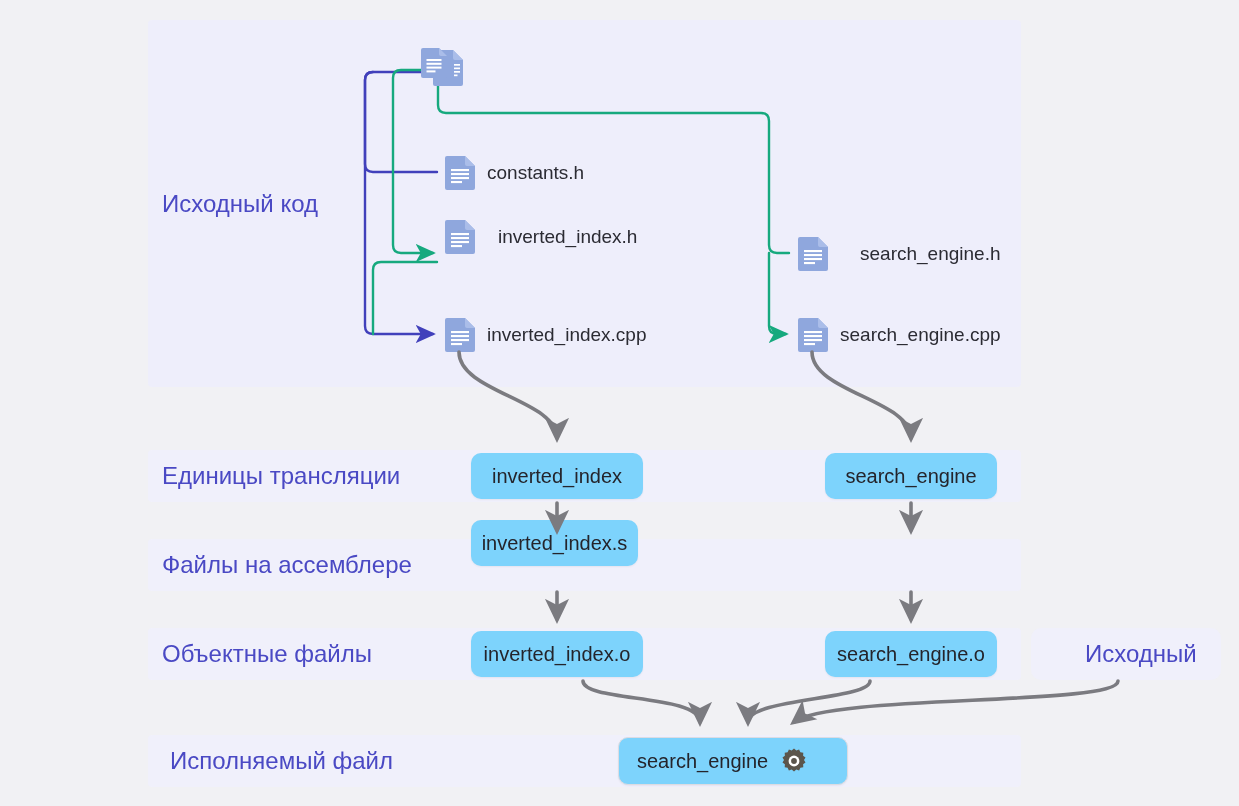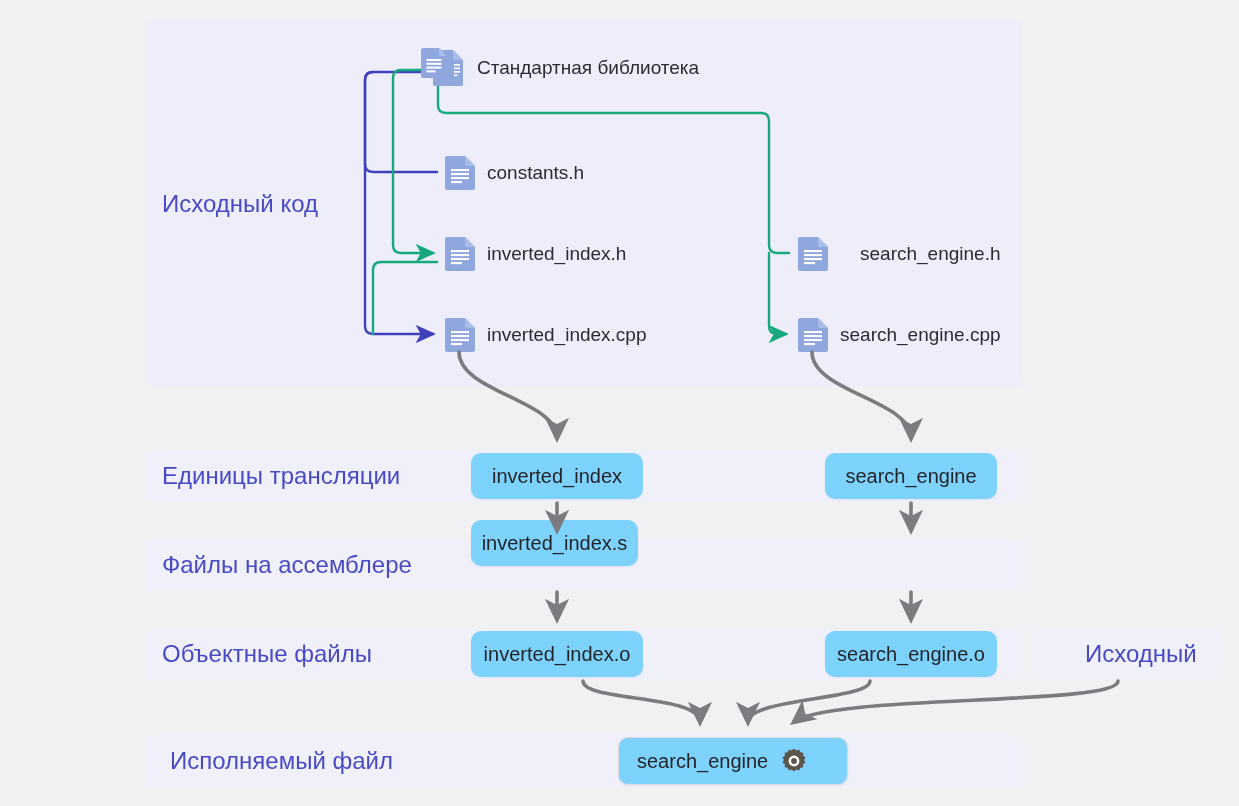--- a/index.html
+++ b/index.html
@@ -176,40 +176,39 @@
         <path d="M2 0 h16 l8 8 v20 a2 2 0 0 1 -2 2 h-22 a2 2 0 0 1 -2 -2 v-26 a2 2 0 0 1 2 -2 z" fill="#8fa7dd"></path>
         <path d="M18 0 l8 8 h-6 a2 2 0 0 1 -2 -2 z" fill="#aabde9"></path>
         <g fill="#ffffff">
           <rect x="5.5" y="11" width="15" height="2"></rect>
           <rect x="5.5" y="14.8" width="15" height="2"></rect>
           <rect x="5.5" y="18.6" width="15" height="2"></rect>
           <rect x="5.5" y="22.4" width="9" height="2"></rect>
         </g>
       </svg>
     </span>
-    <span class="file-label">Стандартная библиотека</span>
   </div>
 
   <div class="file-row" style="left:445px; top:156px;">
     <span class="doc-icon">
       <svg viewBox="0 0 30 34" width="30" height="34" xmlns="http://www.w3.org/2000/svg">
         <path d="M2 0 h18 l10 10 v22 a2 2 0 0 1 -2 2 h-26 a2 2 0 0 1 -2 -2 v-30 a2 2 0 0 1 2 -2 z" fill="#8fa7dd"></path>
         <path d="M20 0 l10 10 h-8 a2 2 0 0 1 -2 -2 z" fill="#aabde9"></path>
         <g fill="#ffffff">
           <rect x="6" y="13" width="18" height="2.1"></rect>
           <rect x="6" y="17" width="18" height="2.1"></rect>
           <rect x="6" y="21" width="18" height="2.1"></rect>
           <rect x="6" y="25" width="11" height="2.1"></rect>
         </g>
       </svg>
     </span>
     <span class="file-label">constants.h</span>
   </div>
 
-  <div class="file-row" style="left:445px; top:237px;">
+  <div class="file-row" style="left:445px; top:220px;gap:11px;">
     <span class="doc-icon">
       <svg viewBox="0 0 30 34" width="30" height="34" xmlns="http://www.w3.org/2000/svg">
         <path d="M2 0 h18 l10 10 v22 a2 2 0 0 1 -2 2 h-26 a2 2 0 0 1 -2 -2 v-30 a2 2 0 0 1 2 -2 z" fill="#8fa7dd"></path>
         <path d="M20 0 l10 10 h-8 a2 2 0 0 1 -2 -2 z" fill="#aabde9"></path>
         <g fill="#ffffff">
           <rect x="6" y="13" width="18" height="2.1"></rect>
           <rect x="6" y="17" width="18" height="2.1"></rect>
           <rect x="6" y="21" width="18" height="2.1"></rect>
           <rect x="6" y="25" width="11" height="2.1"></rect>
         </g>

